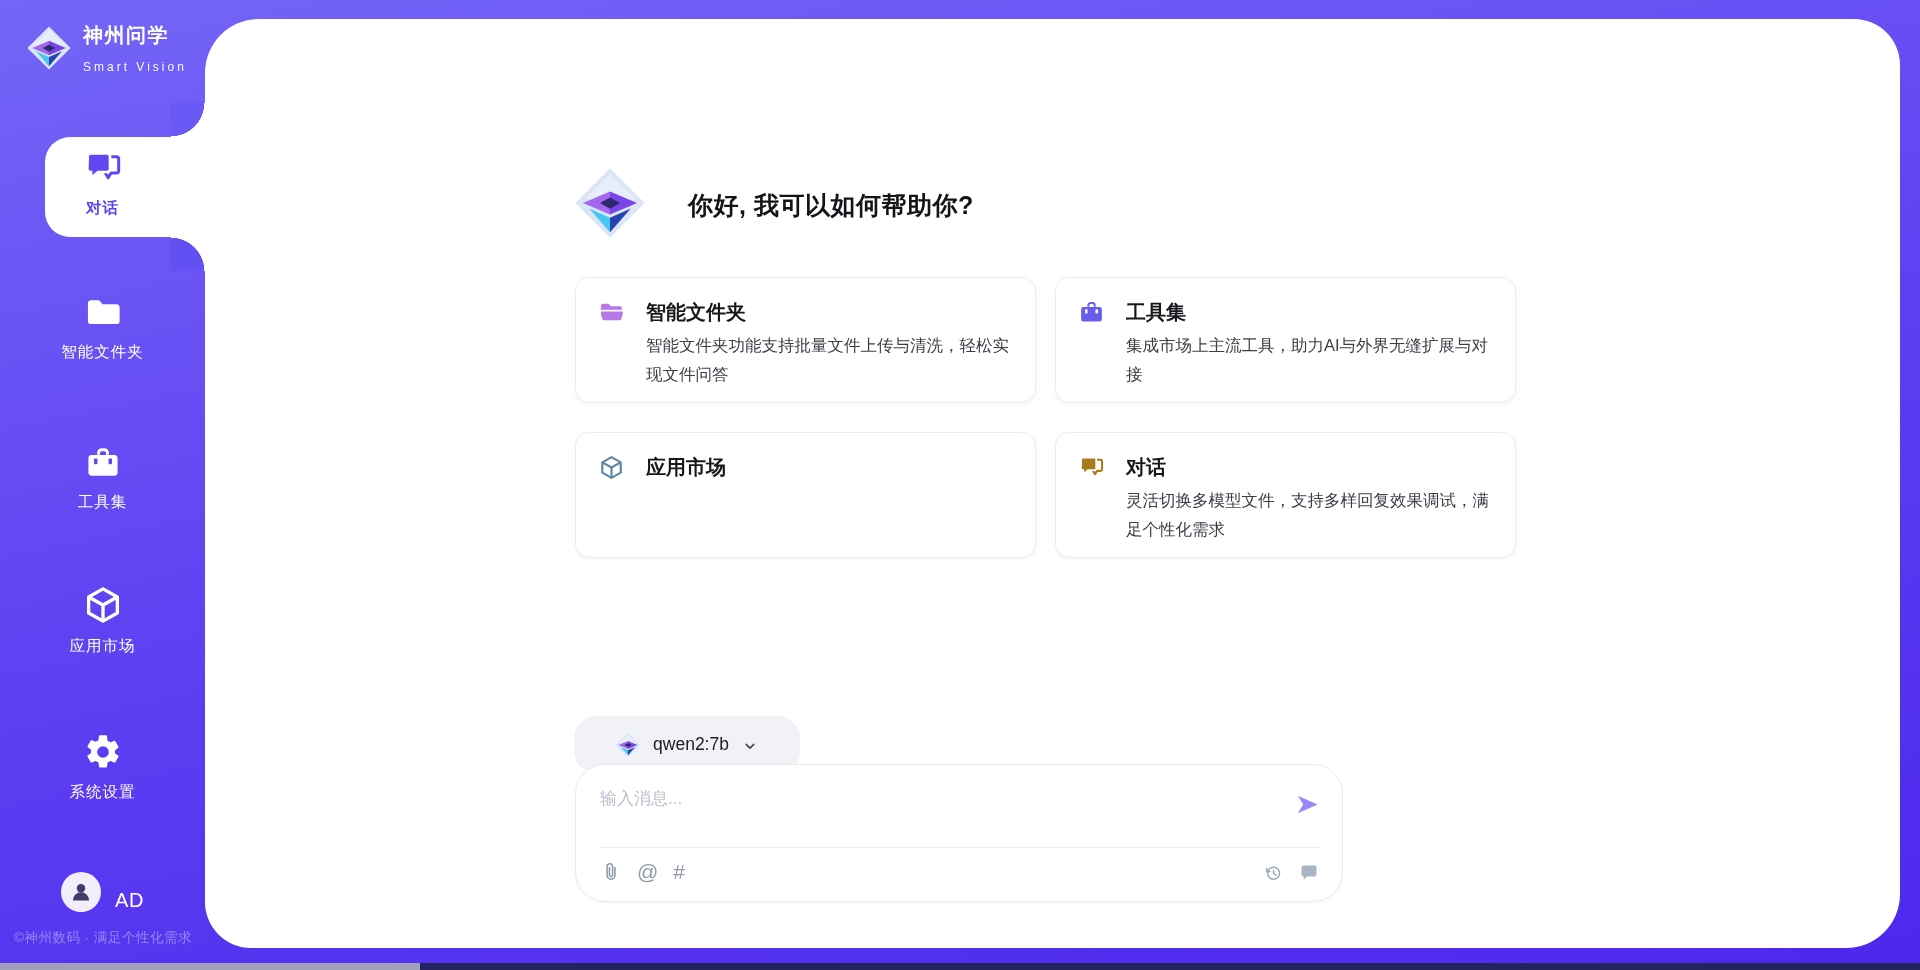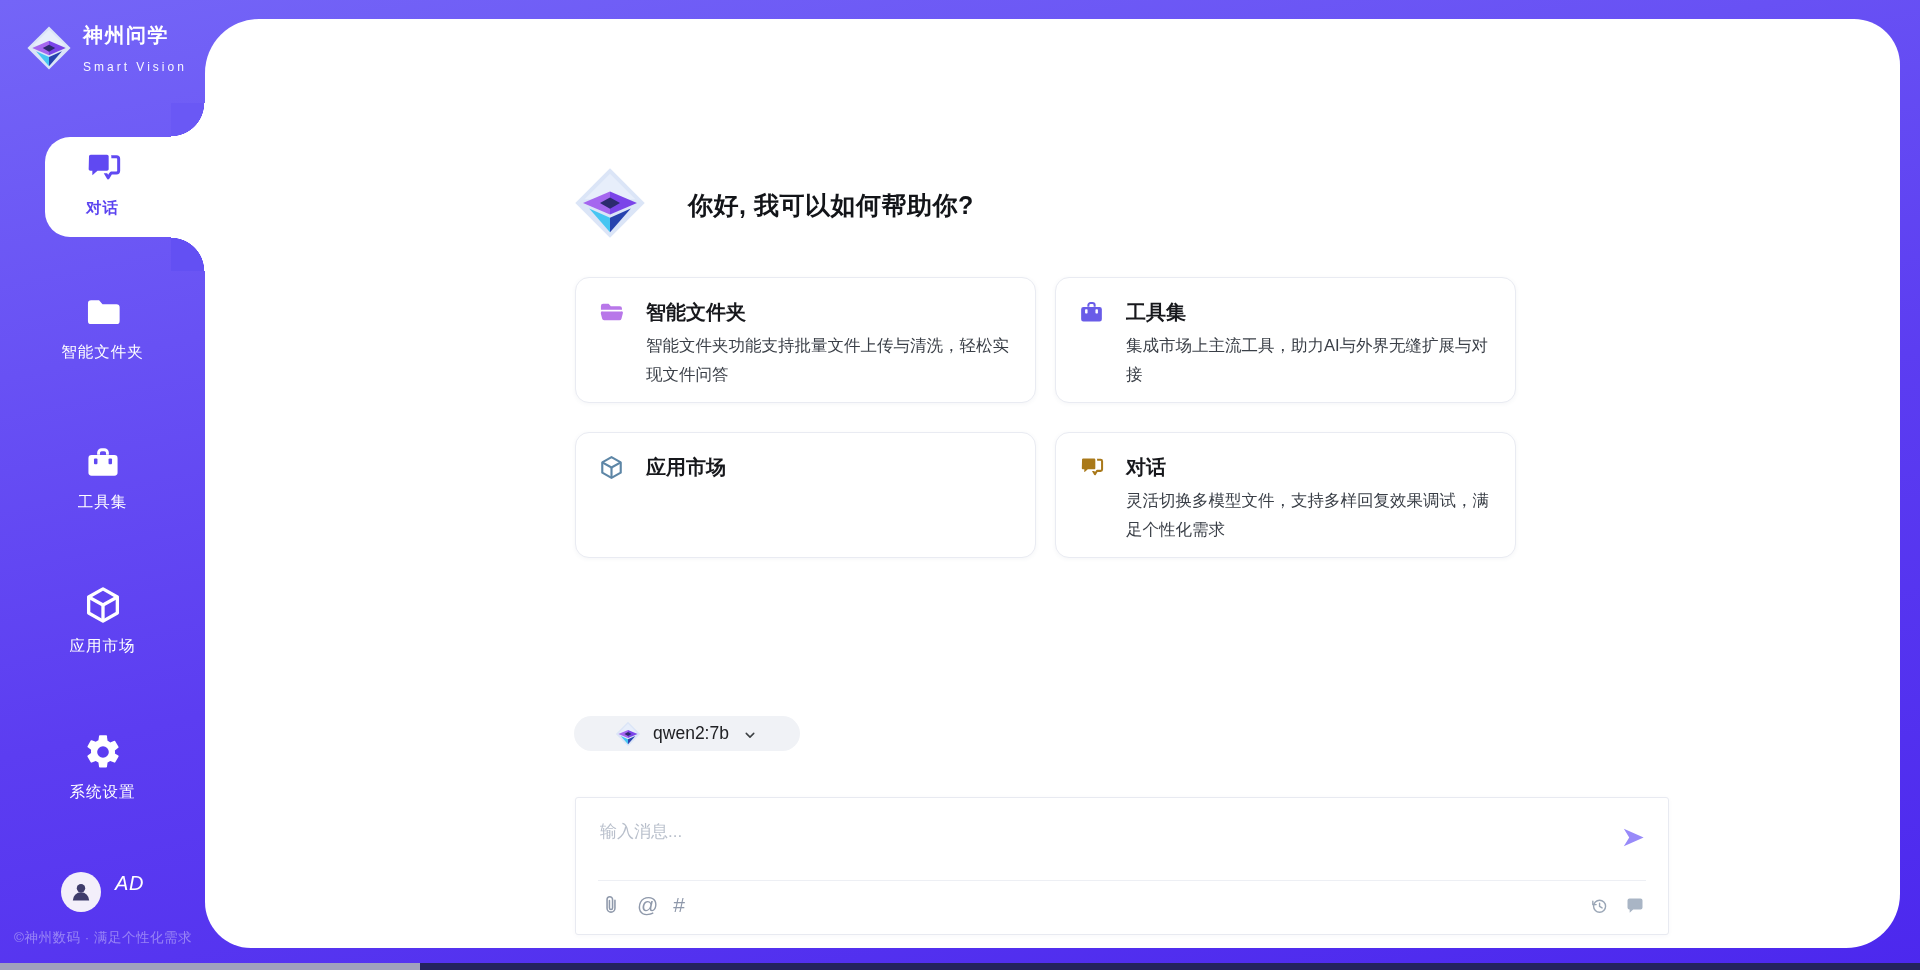--- a/index.html
+++ b/index.html
@@ -21,46 +21,46 @@
   .nav-item.active .nav-label { color:#5b43f0; font-weight:bold; }
   .nav-icon { color:#fff; }
   .nav-item.active .nav-icon { color:#6049f2; }
 
   .tongue { left:45px; top:137px; width:160px; height:100px; background:#fff; border-radius:25px 0 0 25px; }
   .fillet-top { left:171px; top:103px; width:34px; height:34px;
     background:radial-gradient(34px at 0 0,#6a58f5 0,#6a58f5 33px,#fff 33.5px); }
   .fillet-bottom { left:171px; top:237px; width:34px; height:34px;
     background:radial-gradient(34px at 0 100%,#6350f3 0,#6350f3 33px,#fff 33.5px); }
 
-  .user-block { left:0; top:872px; width:205px; display:flex; align-items:flex-start; justify-content:center; gap:14px; cursor:pointer;font-style:italic; }
+  .user-block { left:0; top:872px; width:205px; display:flex; align-items:flex-end; justify-content:center; gap:14px; cursor:pointer; }
   .avatar-circle { width:40px; height:40px; border-radius:50%; background:#f3effa; display:flex; align-items:center; justify-content:center; color:#3f3c6b; }
   .user-name { color:#fff; font-size:20px; letter-spacing:.5px; }
   .copyright { left:14px; top:929px; color:rgba(255,255,255,.38); font-size:13.5px; letter-spacing:.5px; }
 
   
   .main-card { left:205px; top:19px; width:1695px; height:929px; background:#fff;
     border-radius:54px 46px 54px 46px; }
 
   .greeting-logo { left:368px; top:147px; }
   .greeting-text { left:463px; top:170px; font-size:25px; font-weight:bold; color:#121418; letter-spacing:.5px;margin-left:20px; }
 
   .cards-grid { left:370px; top:258px; display:grid; grid-template-columns:461px 461px; grid-auto-rows:126px; column-gap:19px; row-gap:29px; }
   .feature-card { position:relative; background:#fff; border:1px solid #e9ebf2; border-radius:14px;
     box-shadow:0 1px 4px rgba(70,80,120,.06); cursor:pointer; }
   .card-icon { position:absolute; left:22px; top:21px; }
   .card-title { position:absolute; left:70px; top:21px; font-size:20px; font-weight:bold; color:#17181c; }
   .card-desc { position:absolute; left:70px; top:53px; right:16px; font-size:16.5px; color:#3a3f47; line-height:29px; }
 
-  .model-pill { left:369px; top:697px; width:226px; height:35px; background:#f0f2f6; border-radius:22px;
+  .model-pill { left:369px; top:697px; width:226px; height:57px; background:#f0f2f6; border-radius:22px;
     display:flex; align-items:center; justify-content:center; gap:12px; cursor:pointer; }
   .model-label { font-size:17.5px; color:#202124; font-weight:500; }
   .model-chevron { color:#3c4043; margin-top:2px; }
 
-  .composer { left:370px; top:778px; width:1094px; height:138px; background:#fff;
-    border:1.5px solid #e8eaf1; border-radius:3px; box-shadow:0 1px 4px rgba(70,80,120,.04); }
+  .composer { left:370px; top:745px; width:768px; height:138px; background:#fff;
+    border:1.5px solid #e8eaf1; border-radius:30px; box-shadow:0 1px 4px rgba(70,80,120,.04); }
   .composer-input { position:absolute; left:24px; top:14px; width:820px; height:40px; border:none; outline:none;
     font-size:17px; color:#333; font-family:"Liberation Sans","DejaVu Sans",sans-serif; background:transparent; }
   .composer-input::placeholder { color:#b8bfcb; }
   .send-btn { position:absolute; right:21px; top:26px; color:#988af9; cursor:pointer; background:none; border:none; }
   .composer-divider { position:absolute; left:22px; right:22px; top:82px; height:1px; background:#edeff4; }
   .tools-left { position:absolute; left:24px; top:96px; display:flex; align-items:center; gap:15px; color:#8f99ab; }
   .tools-right { position:absolute; right:23px; top:98px; display:flex; align-items:center; gap:16px; color:#9aa6b6; }
   .tool-btn { background:none; border:none; color:inherit; cursor:pointer; display:flex; align-items:center; }
   .tool-char { font-size:21px; line-height:22px; color:#8f99ab; }
 

